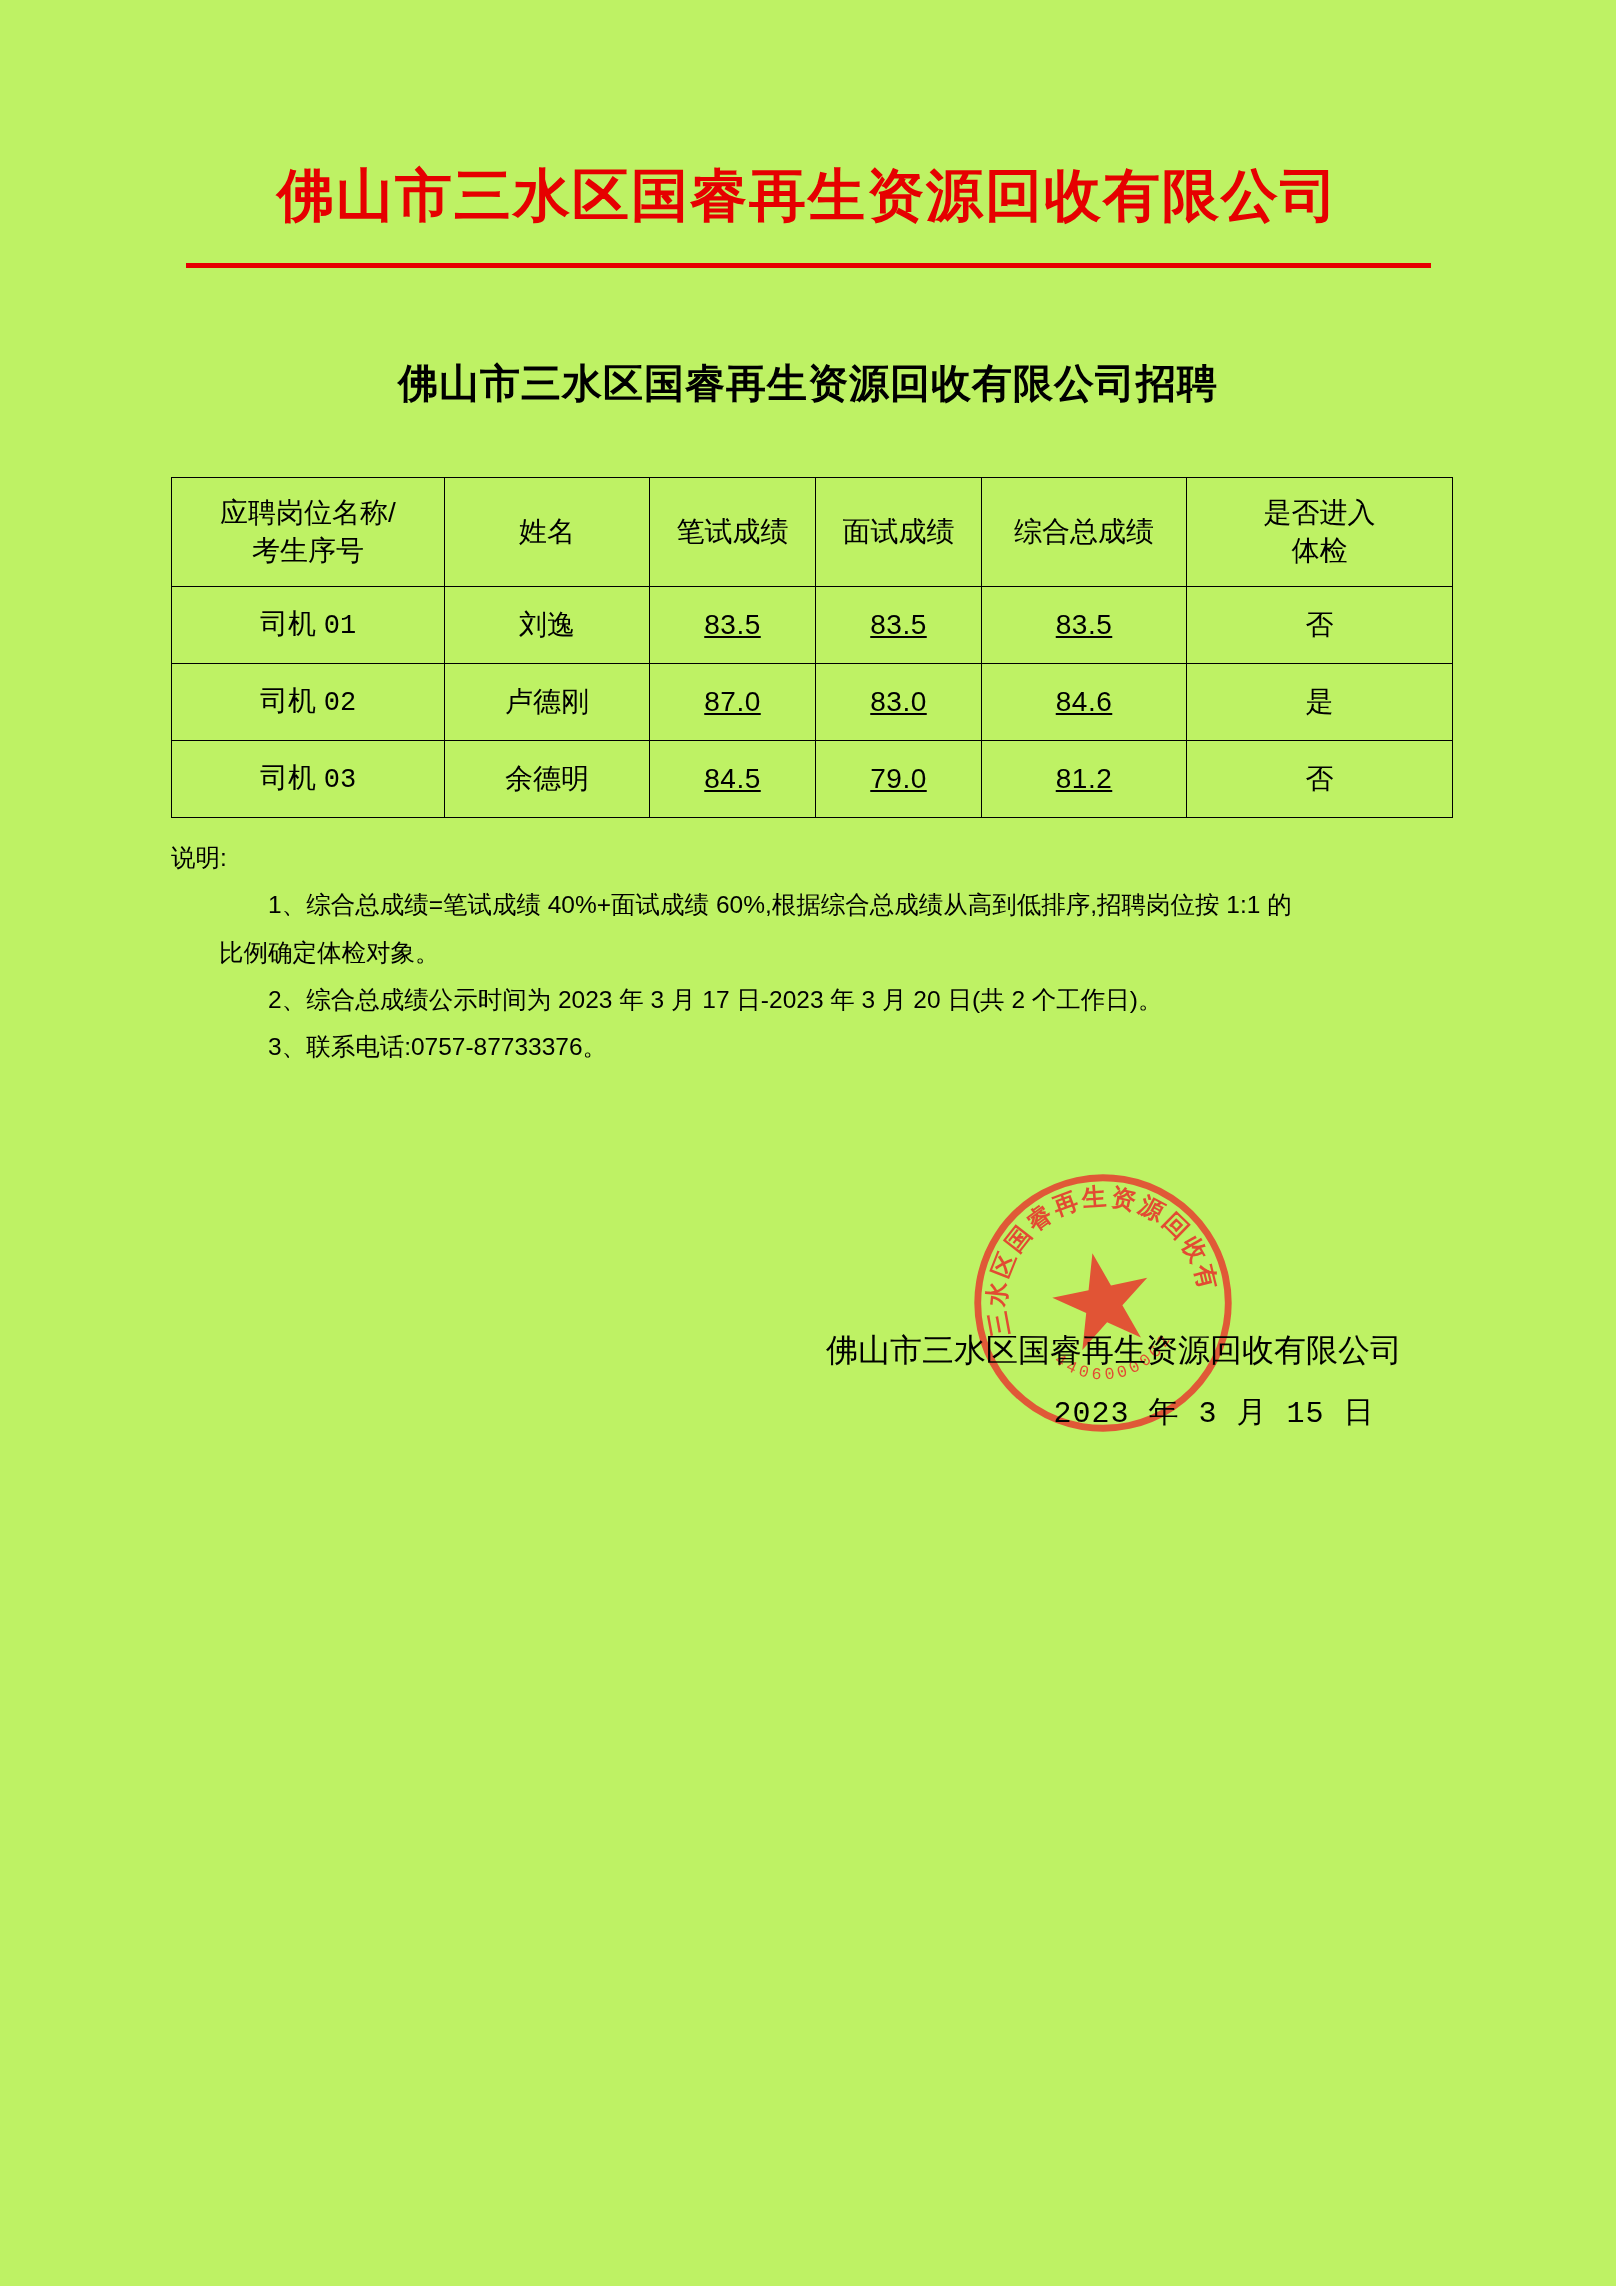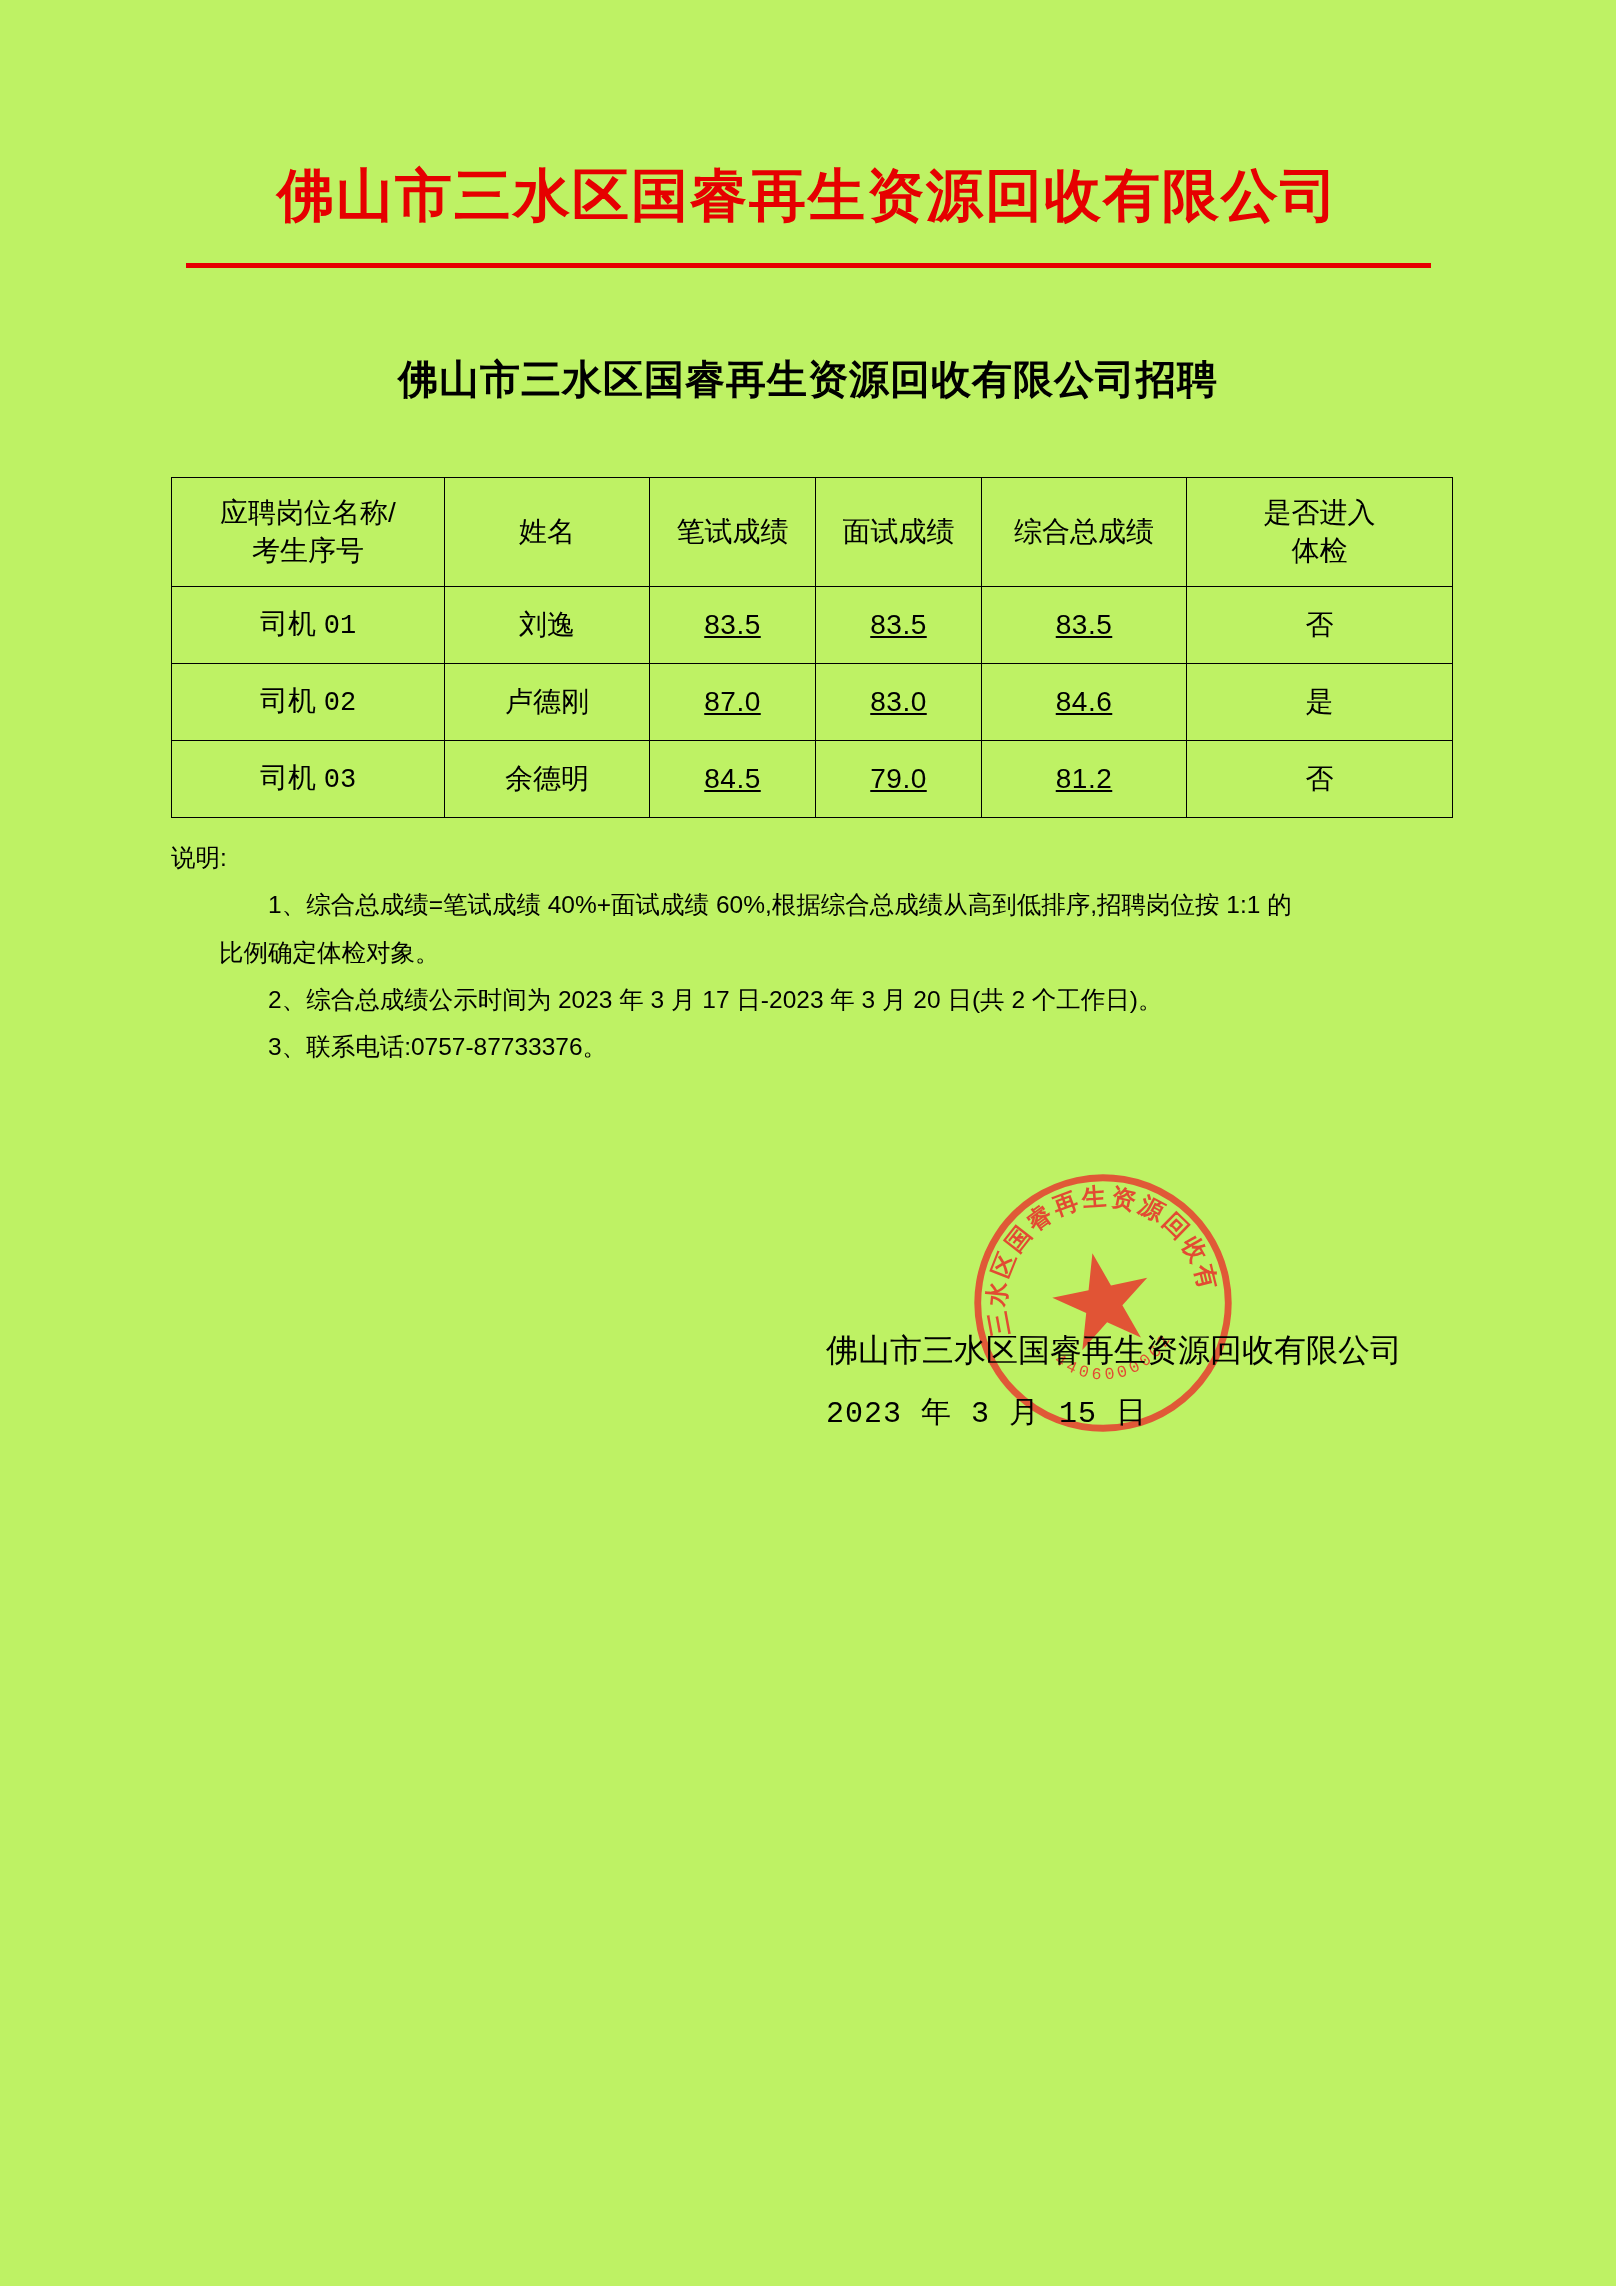--- a/index.html
+++ b/index.html
@@ -52,21 +52,21 @@
     margin: 82px auto 0 auto;
     width: 1157px;
     text-align: center;
     font-family: "Liberation Sans", "DejaVu Sans", sans-serif;
     font-weight: bold;
     font-size: 40px;
     line-height: 1.65;
     letter-spacing: 1px;
     color: #000;
   }
-  .doc-title .line { display: block; font-family: Liberation Mono, monospace; }
+  .doc-title .line { display: block; }
 
   
   .table-wrap {
     margin: 61px auto 0 auto;
     width: 1274px;
   }
   table.score {
     border-collapse: collapse;
     width: 100%;
     table-layout: fixed;
@@ -130,21 +130,21 @@
     right: 214px;
     top: 1318px;
     text-align: left;
     font-family: "Liberation Sans", "DejaVu Sans", sans-serif;
     font-size: 32px;
     line-height: 2.05;
     color: #000;
     z-index: 3;
   }
   .sign-date {
-    text-align: left;
+    text-align: right;
     font-family: "Liberation Mono", "DejaVu Sans Mono", monospace;
     font-size: 30px;
     letter-spacing: 1px;
     padding-right: 27.4px;
   }
 
   
   .seal {
     position: absolute;
     left: 966px;

